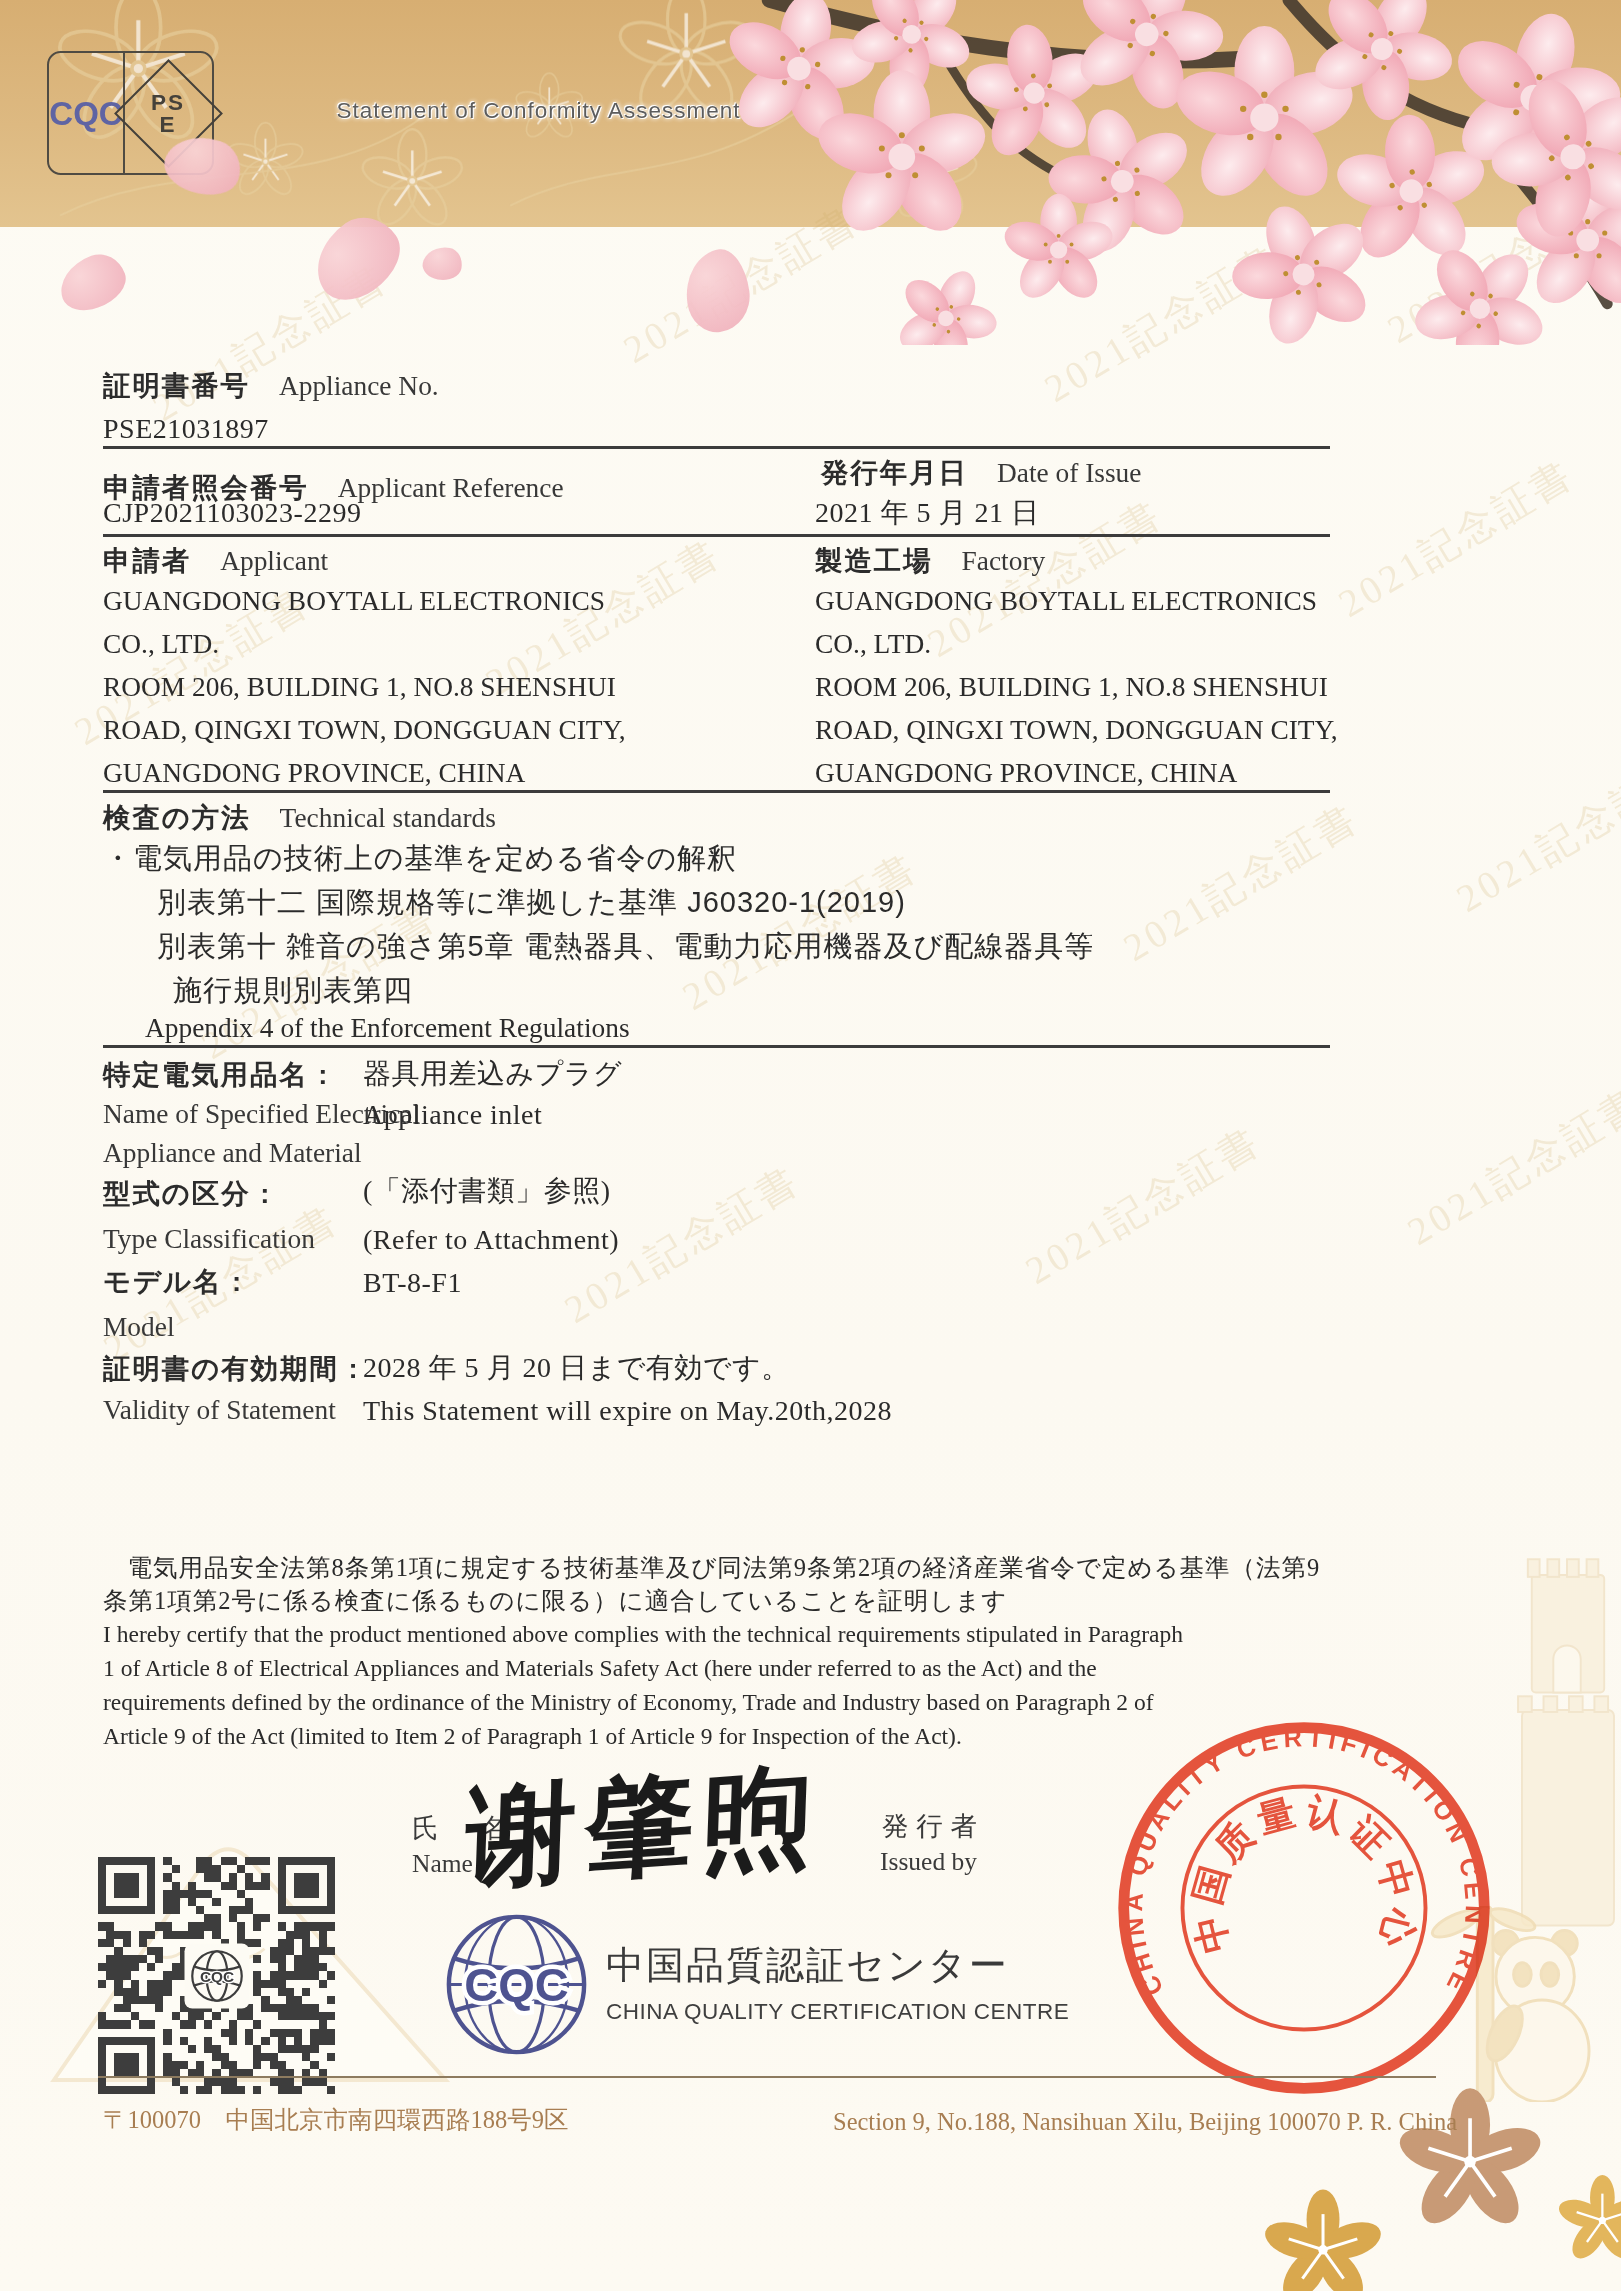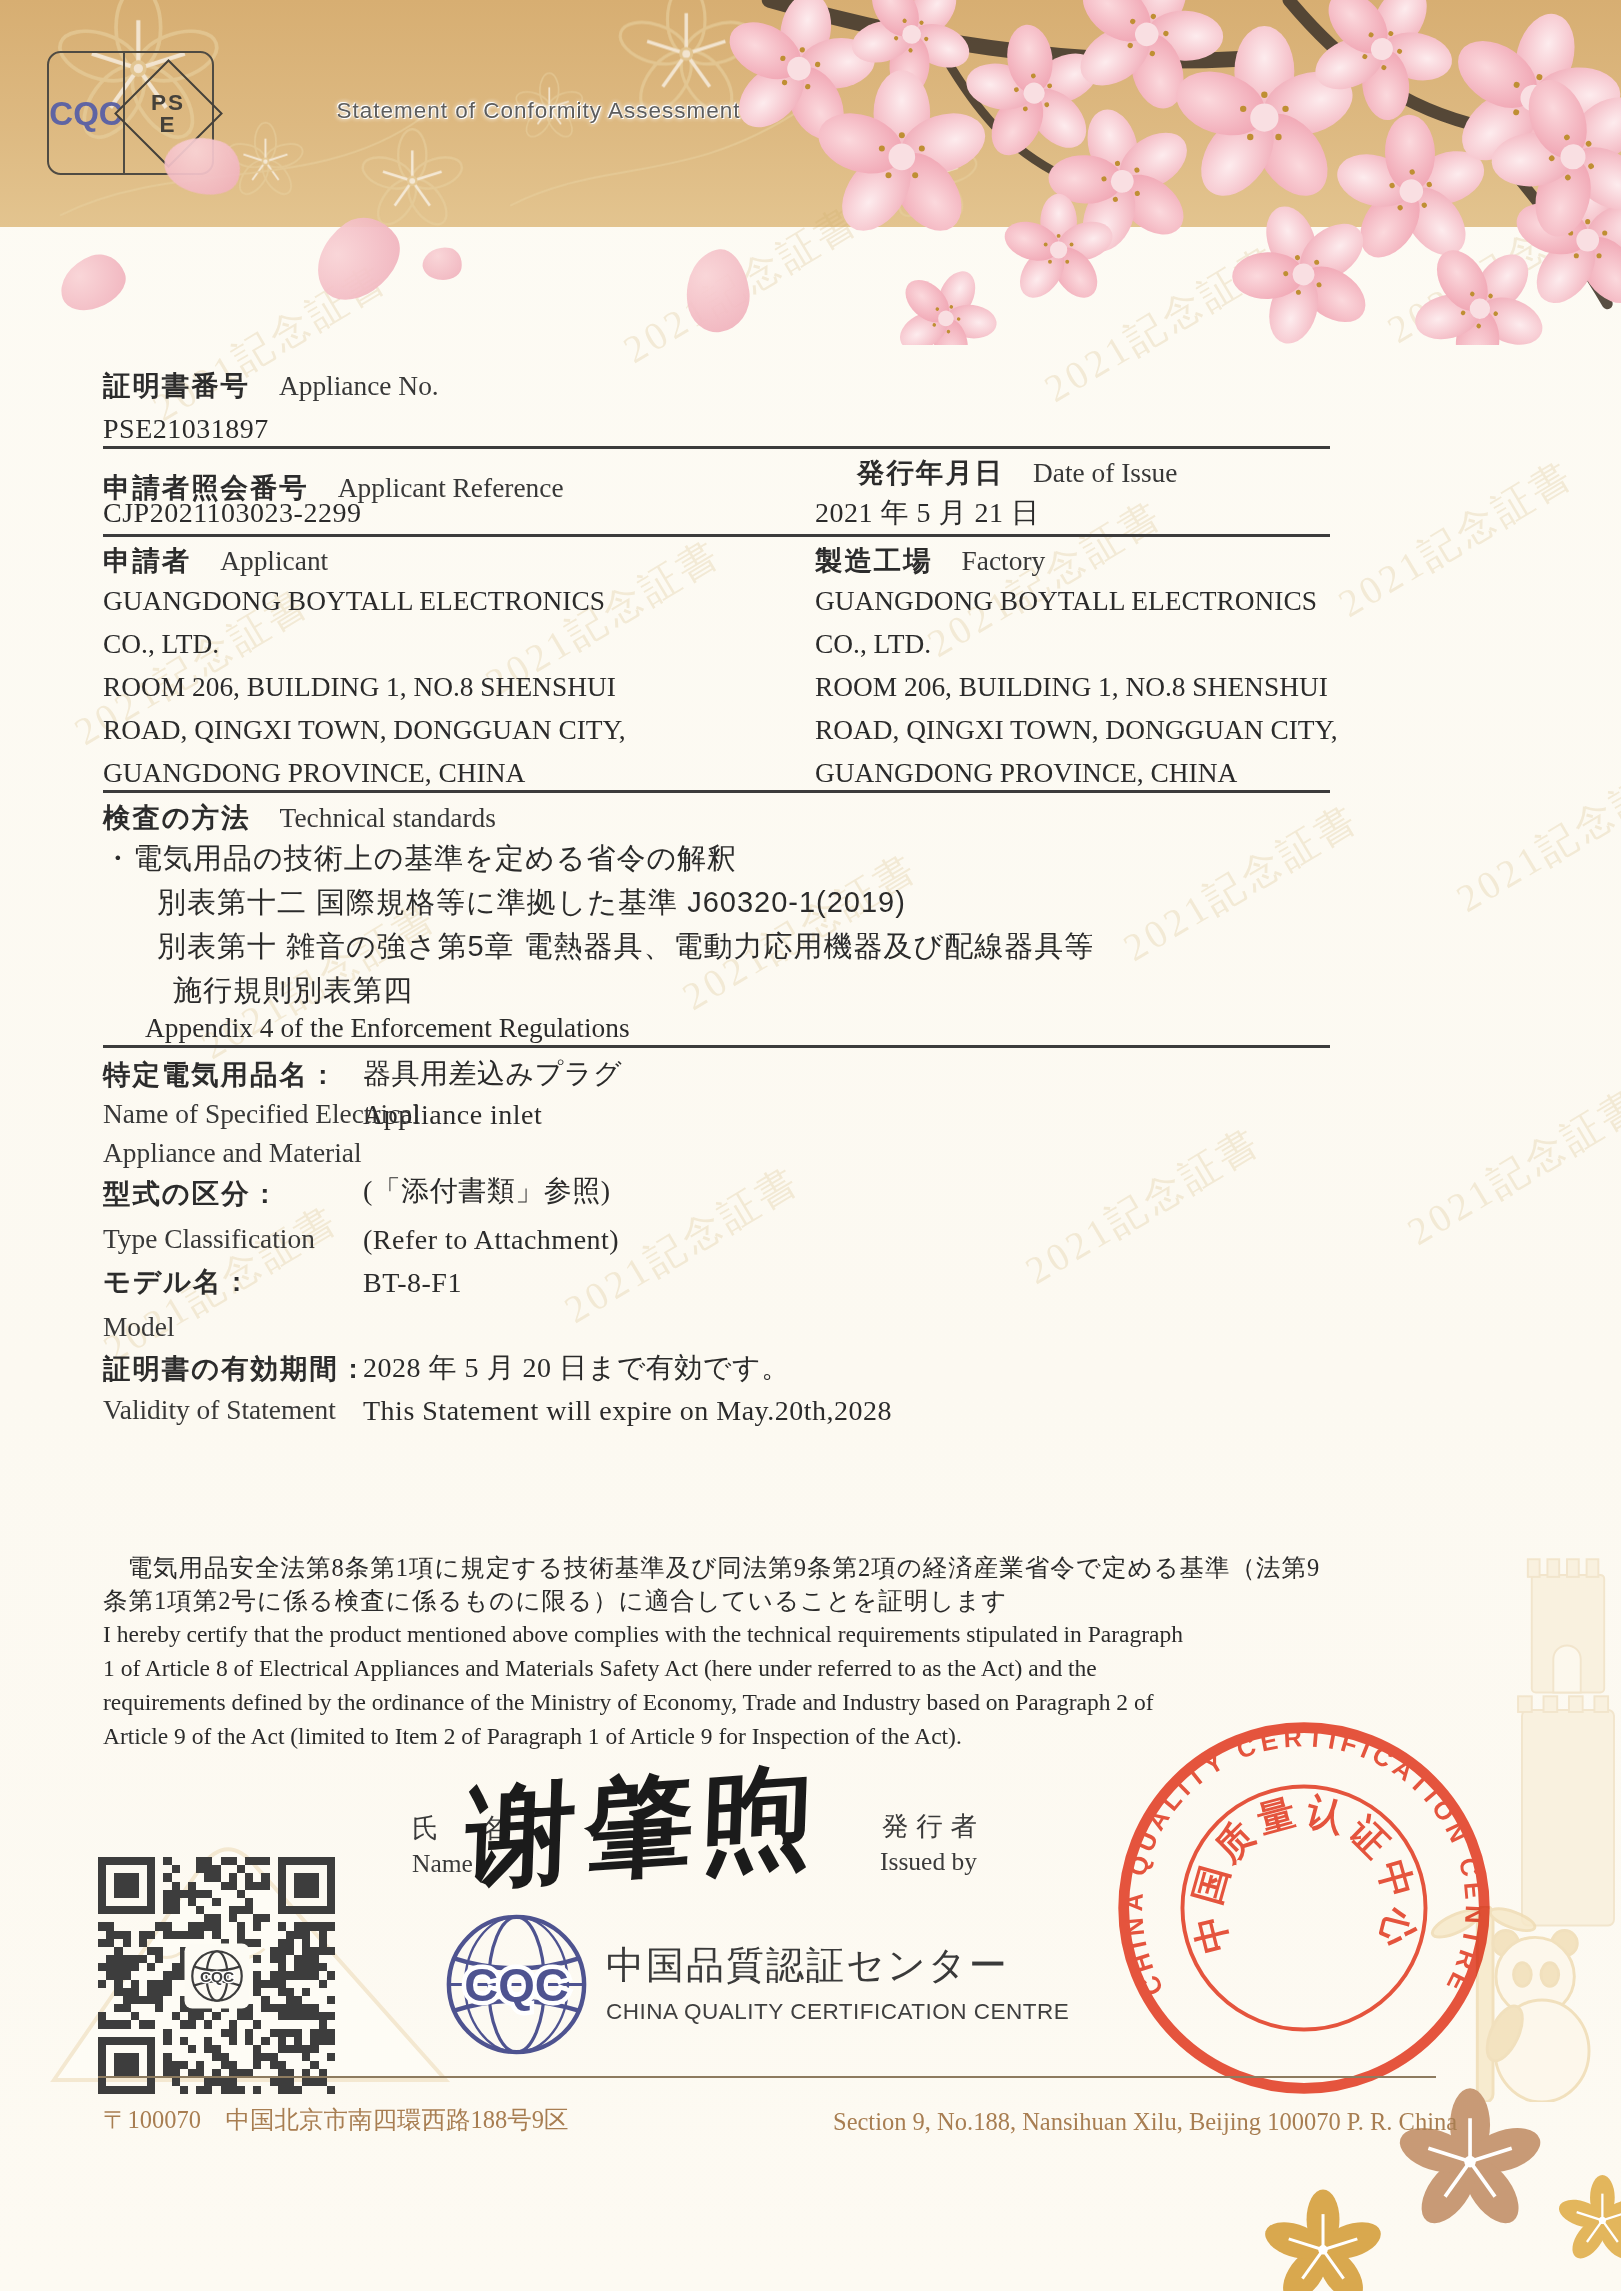--- a/index.html
+++ b/index.html
@@ -224,21 +224,21 @@
     <span class="lbl-jp">証明書番号</span>
     <span class="lbl-en">Appliance No.</span>
   </div>
   <div class="abs val" style="left:103px;top:412px">PSE21031897</div>
   <div class="rule" style="top:446px"></div>
 
   <div class="abs lblrow" style="left:103px;top:472px">
     <span class="lbl-jp">申請者照会番号</span>
     <span class="lbl-en">Applicant Reference</span>
   </div>
-  <div class="abs lblrow" style="left:857px;top:457px">
+  <div class="abs lblrow" style="left:821px;top:457px">
     <span class="lbl-jp">発行年月日</span>
     <span class="lbl-en">Date of Issue</span>
   </div>
   <div class="abs val" style="left:103px;top:496px">CJP2021103023-2299</div>
   <div class="abs val" style="left:815px;top:496px">2021 年 5 月 21 日</div>
   <div class="rule" style="top:534px"></div>
 
   <div class="abs lblrow" style="left:103px;top:545px">
     <span class="lbl-jp">申請者</span>
     <span class="lbl-en">Applicant</span>

